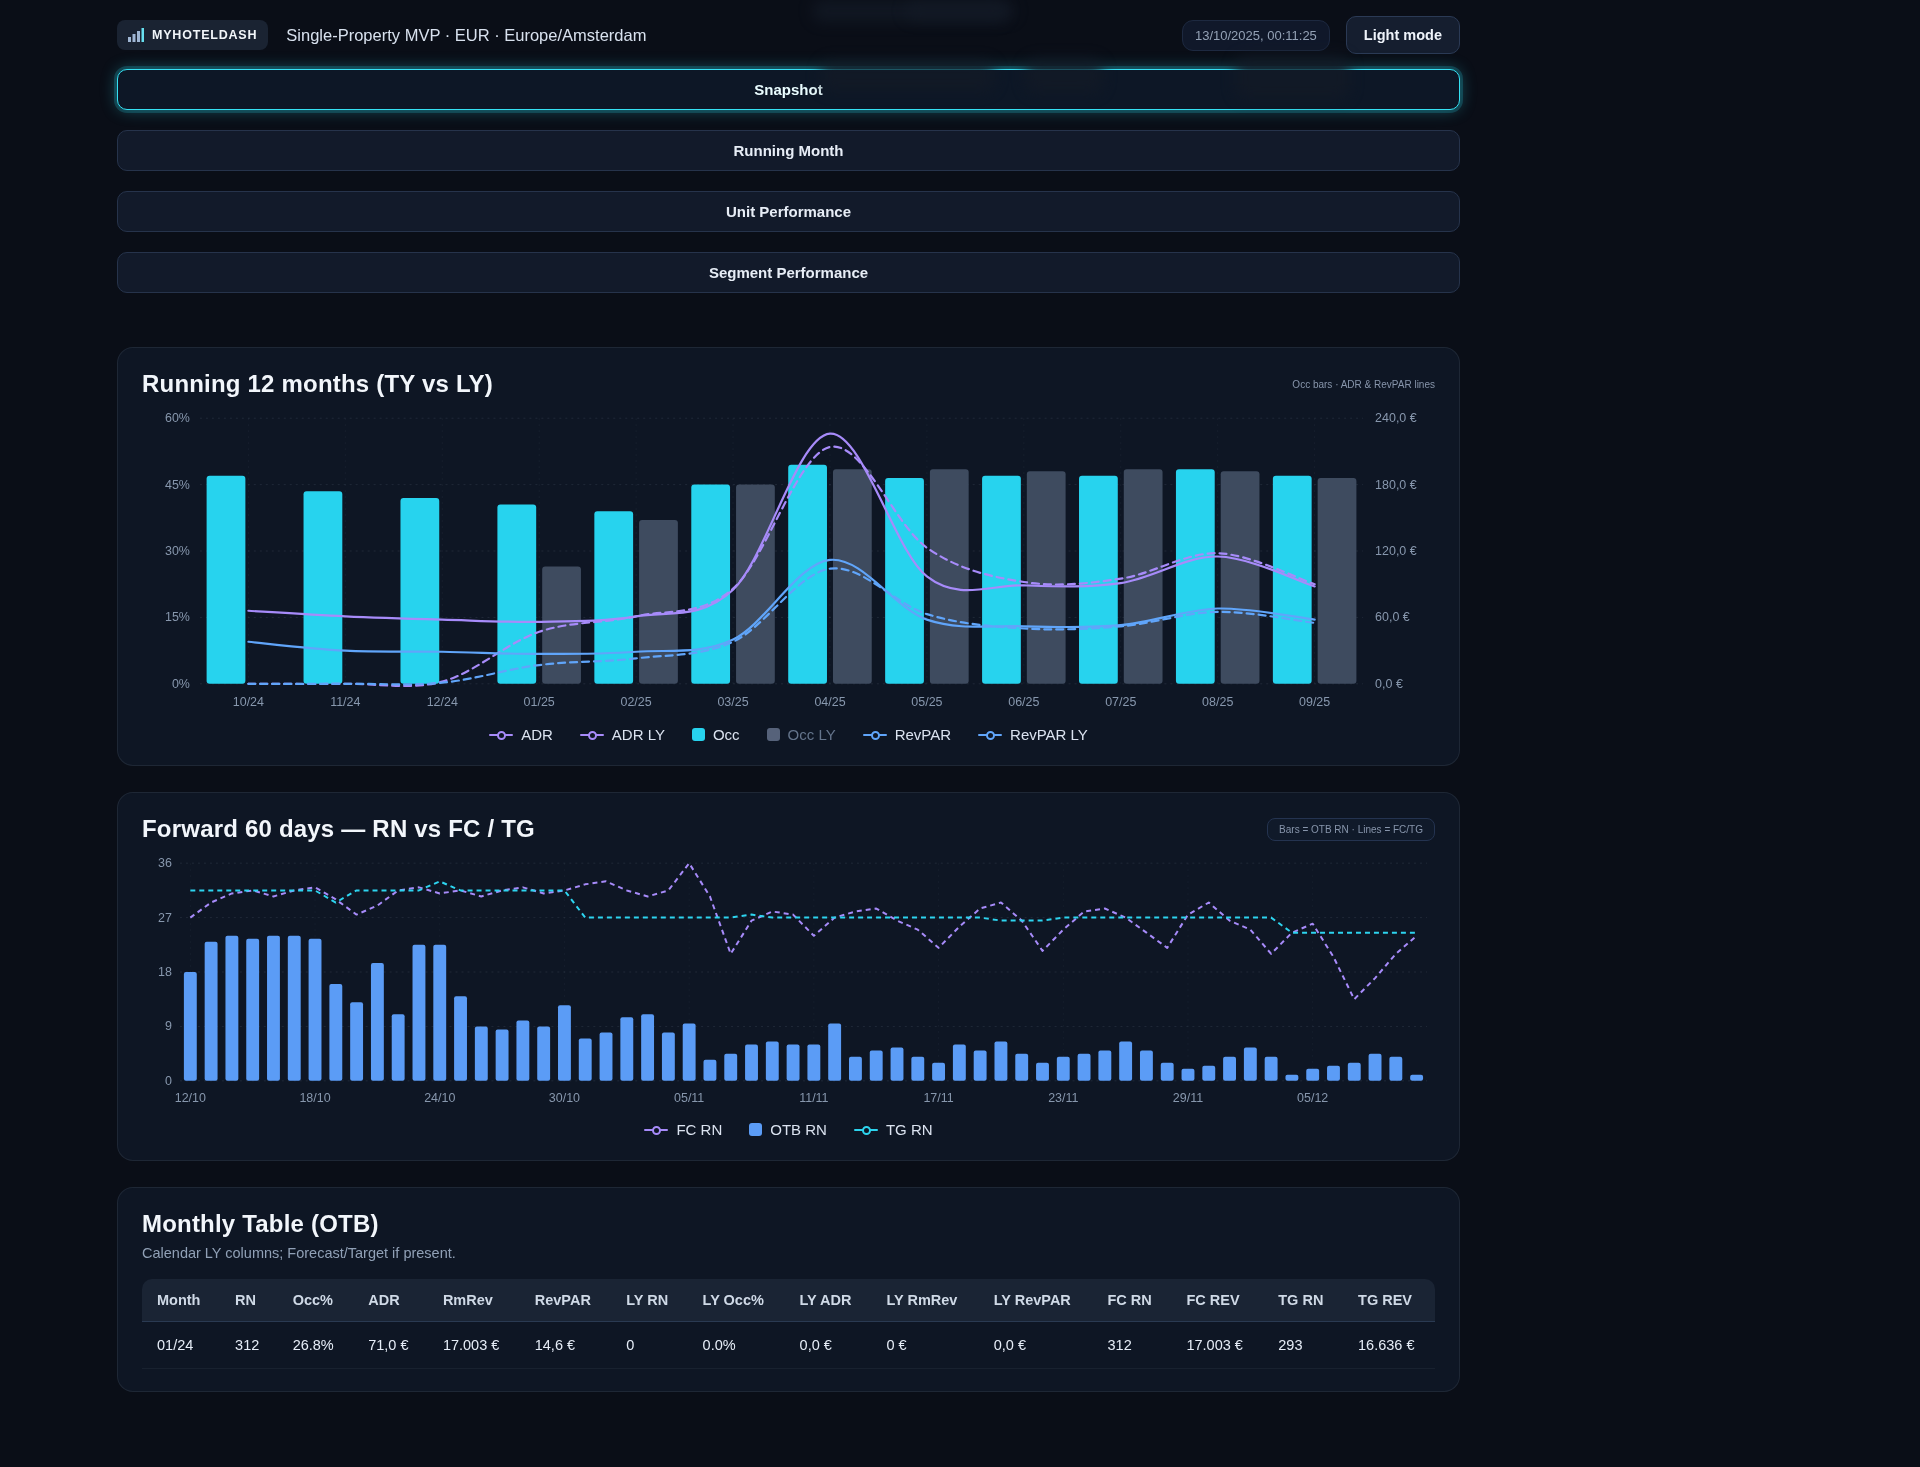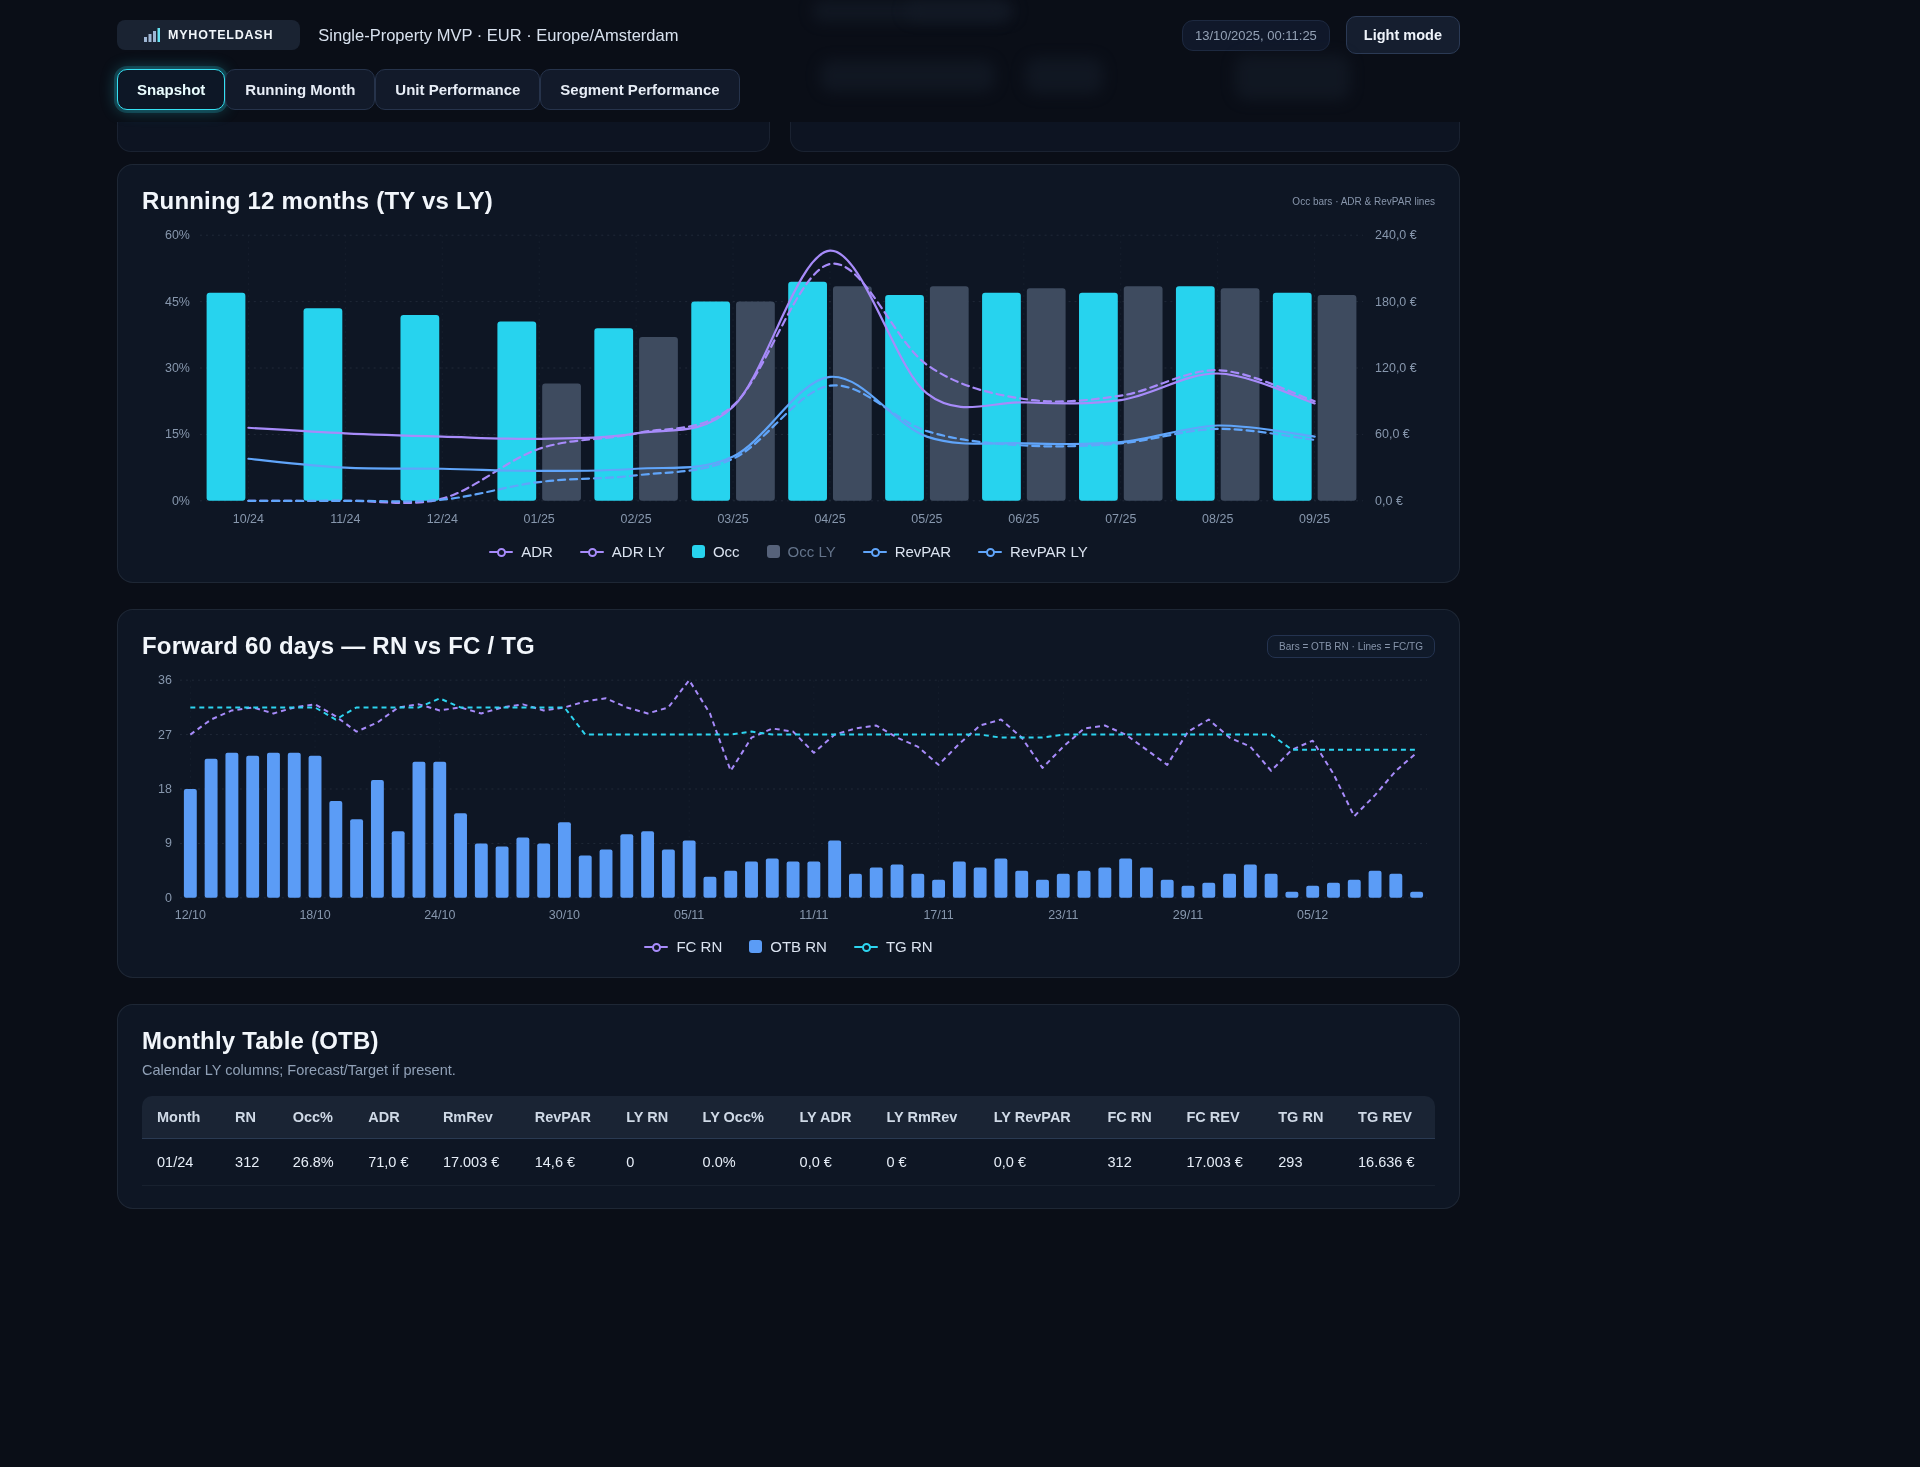--- a/index.html
+++ b/index.html
@@ -9,32 +9,32 @@
     background:#0a0e17; color:#e5ecf5;
     font-family:"Liberation Sans", sans-serif;
   }
   .app { position:relative; width:1343px; margin-left:117px; }
 
   
   .topbar { position:relative; z-index:5; background:#0a0e17; padding:14px 0 12px; }
   .topbar-row { display:flex; align-items:center; gap:18px; height:42px; }
   .logo-chip {
     display:flex; align-items:center; gap:8px; background:#1a2332;
-    border-radius:8px; padding:8px 27px;
+    border-radius:8px; padding:8px 11px;
   }
   .logo-text { font-size:12.5px; font-weight:700; letter-spacing:.8px; color:#f1f5f9; }
   .app-title { font-size:16.5px; color:#d8e1ee; }
   .topbar-right { margin-left:auto; display:flex; align-items:center; gap:16px; }
   .timestamp { font-size:13px; color:#93a1b5; background:#10182a; border:1px solid #1d2940; border-radius:11px; padding:7px 12px; }
   .btn-light {
     background:#151e2f; border:1px solid #2b3a55; border-radius:10px;
     color:#eef3fa; font-size:14.5px; font-weight:600; padding:10px 17px; cursor:pointer;
     font-family:inherit;
   }
-  .tabs { display:flex; gap:0; margin-top:13px; }
+  .tabs { display:flex; gap:20px; margin-top:13px;flex-direction:column; }
   .tab {
     background:#121a2a; border:1px solid #26334b; border-radius:10px;
     color:#e7edf6; font-size:15px; font-weight:600; padding:11px 19px; cursor:pointer;
     font-family:inherit;
   }
   .tab.active {
     background:#0d1726; border:1.5px solid #35e0f2; color:#eafdff;
     box-shadow:0 0 0 3px rgba(45,224,242,.18), 0 0 16px rgba(45,224,242,.35);
   }
 

